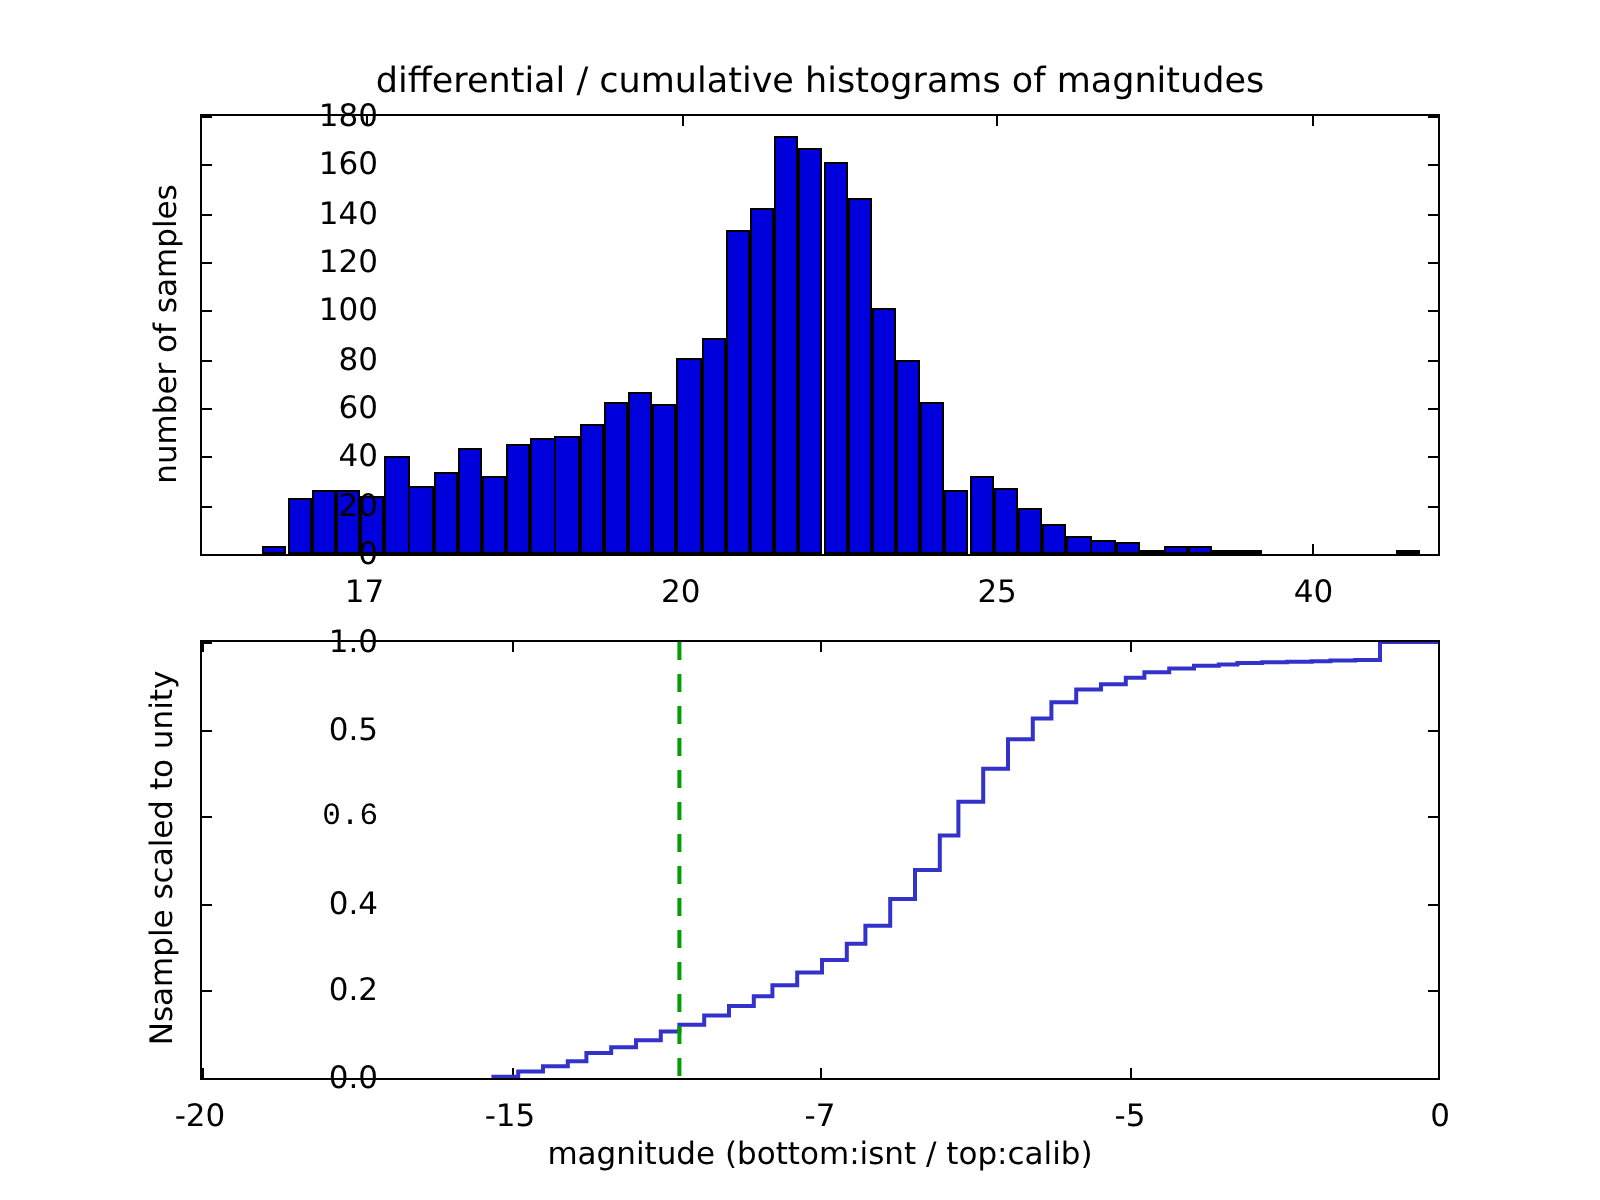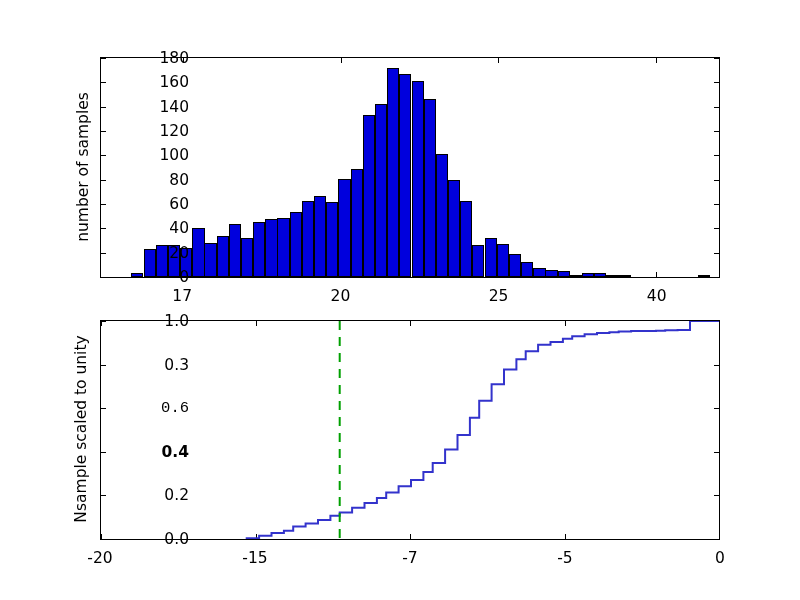--- a/index.html
+++ b/index.html
@@ -174,20 +174,21 @@
     position: absolute;
     left: 0; top: 0;
     overflow: visible;
   }
 </style>
 </head>
 <body>
 
 <div id="figure">
 
+  <div class="fig-title">differential / cumulative histograms of magnitudes</div>
 
   <div class="axes" id="axes-top">
     <div class="plot-area" id="top-plot">
         <div class="tick-h" style="left: 0px; width: 5px; top: 88.8889%;"></div>
         <div class="tick-h" style="left: 0px; width: 5px; top: 77.7778%;"></div>
         <div class="tick-h" style="left: 0px; width: 5px; top: 66.6667%;"></div>
         <div class="tick-h" style="left: 0px; width: 5px; top: 55.5556%;"></div>
         <div class="tick-h" style="left: 0px; width: 5px; top: 44.4444%;"></div>
         <div class="tick-h" style="left: 0px; width: 5px; top: 33.3333%;"></div>
         <div class="tick-h" style="left: 0px; width: 5px; top: 22.2222%;"></div>
@@ -295,29 +296,30 @@
         <div class="tick-v" style="bottom: 0px; height: 5px; left: 50%;"></div>
         <div class="tick-v" style="bottom: 0px; height: 5px; left: 75%;"></div>
         <svg class="overlay" width="620" height="220">
           <path d="M 0.00 220.00 L 136.40 220.00 L 136.40 219.78 L 145.70 219.78 L 145.70 217.36 L 158.10 217.36 L 158.10 214.72 L 170.50 214.72 L 170.50 212.08 L 182.90 212.08 L 182.90 209.66 L 192.20 209.66 L 192.20 205.48 L 204.60 205.48 L 204.60 202.62 L 217.00 202.62 L 217.00 199.10 L 229.40 199.10 L 229.40 194.70 L 238.70 194.70 L 238.70 191.40 L 251.10 191.40 L 251.10 186.78 L 263.50 186.78 L 263.50 181.94 L 275.90 181.94 L 275.90 177.10 L 285.20 177.10 L 285.20 171.60 L 297.60 171.60 L 297.60 165.22 L 310.00 165.22 L 310.00 159.06 L 322.40 159.06 L 322.40 150.92 L 331.70 150.92 L 331.70 141.90 L 344.10 141.90 L 344.10 128.48 L 356.50 128.48 L 356.50 113.96 L 368.90 113.96 L 368.90 96.80 L 378.20 96.80 L 378.20 79.86 L 390.60 79.86 L 390.60 63.36 L 403.00 63.36 L 403.00 48.62 L 415.40 48.62 L 415.40 38.28 L 424.70 38.28 L 424.70 30.14 L 437.10 30.14 L 437.10 23.76 L 449.50 23.76 L 449.50 21.12 L 461.90 21.12 L 461.90 17.82 L 471.20 17.82 L 471.20 15.18 L 483.60 15.18 L 483.60 13.20 L 496.00 13.20 L 496.00 11.88 L 508.40 11.88 L 508.40 11.22 L 517.70 11.22 L 517.70 10.56 L 530.10 10.56 L 530.10 10.12 L 542.50 10.12 L 542.50 9.90 L 554.90 9.90 L 554.90 9.68 L 564.20 9.68 L 564.20 9.24 L 576.60 9.24 L 576.60 9.02 L 589.00 9.02 L 589.00 0.00 L 620.00 0.00 L 620.00 0.00" fill="none" stroke="#3333cc" stroke-width="2"></path>
           <line x1="238.70" x2="238.70" y1="0" y2="220" stroke="#00a000" stroke-width="2" stroke-dasharray="9,7"></line>
         </svg>
       </div>
     <div class="ytick-wrap" id="bottom-yticks">
         <div class="ytick-label" style="top: 100%; padding-right: 6px;">0.0</div>
         <div class="ytick-label" style="top: 80%; padding-right: 6px;">0.2</div>
-        <div class="ytick-label" style="top: 60%; padding-right: 6px; font-weight: bold;">0.4</div>
+        <div class="ytick-label" style="top: 60%; padding-right: 6px;">0.4</div>
         <div class="ytick-label" style="top: 40%; padding-right: 6px; font-family: Liberation Mono, monospace;">0.6</div>
-        <div class="ytick-label" style="top: 20%; padding-right: 6px;">0.3</div>
+        <div class="ytick-label" style="top: 20%; padding-right: 6px;">0.5</div>
         <div class="ytick-label" style="top: 0%; padding-right: 6px;">1.0</div>
       </div>
     <div class="ylabel" id="ylabel-bottom">Nsample scaled to unity</div>
 
   </div>
   <div class="xtick-wrap" id="bottom-xticks" style="top:546px;">
       <div class="xtick-label" style="left: 0%; top: 3px;">-20</div>
       <div class="xtick-label" style="left: 25%; top: 3px;">-15</div>
       <div class="xtick-label" style="left: 50%; top: 3px;">-7</div>
       <div class="xtick-label" style="left: 75%; top: 3px;">-5</div>
       <div class="xtick-label" style="left: 100%; top: 3px;">0</div>
     </div>
+  <div id="xlabel-bottom">magnitude (bottom:isnt / top:calib)</div>
 
 </div>
 
 </body></html>

